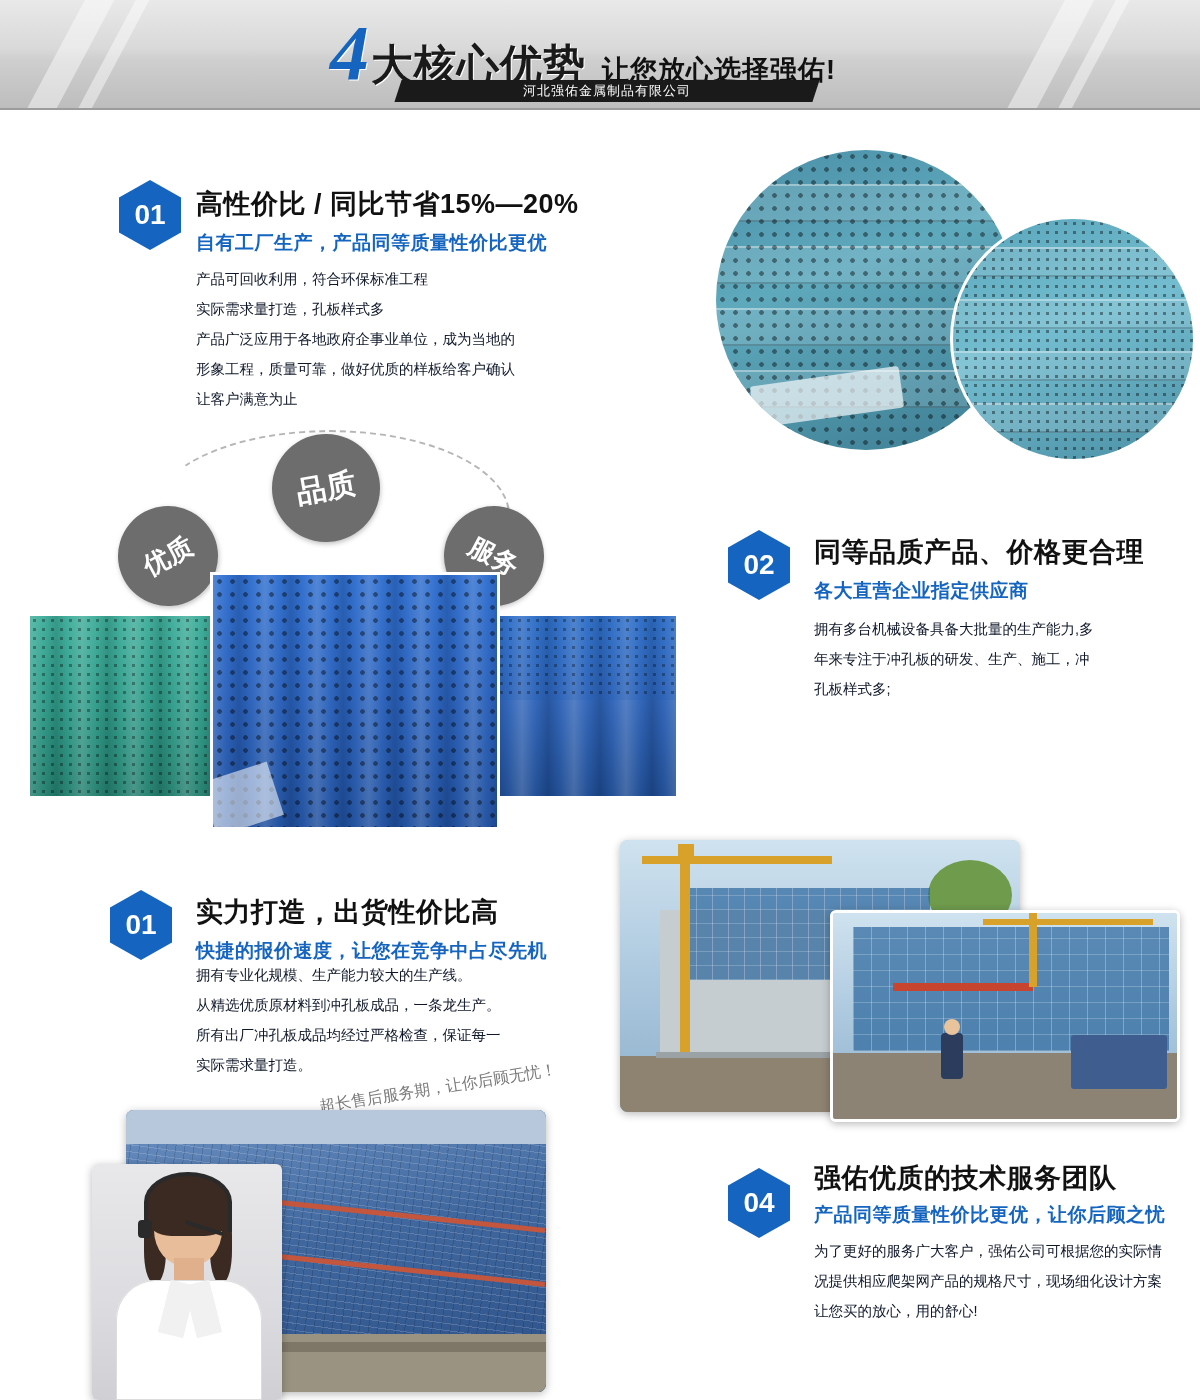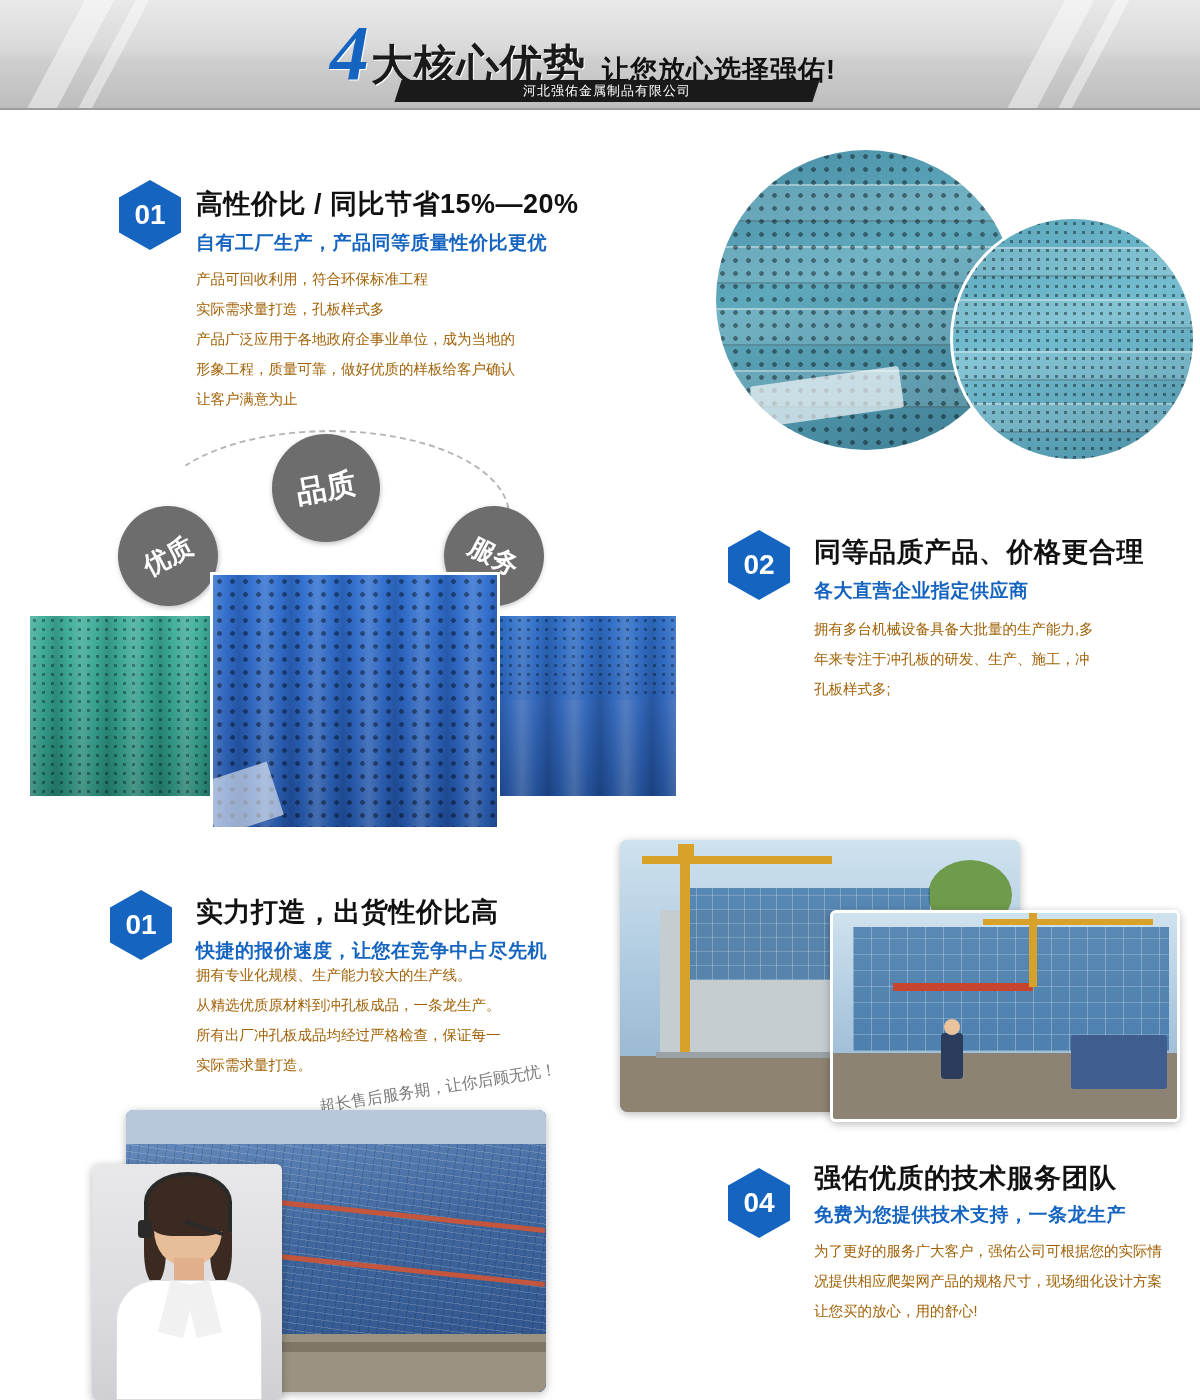--- a/index.html
+++ b/index.html
@@ -114,21 +114,21 @@
     position: absolute;
     font-size: 19px;
     font-weight: bold;
     color: #1565c0;
     letter-spacing: 0.5px;
     white-space: nowrap;
   }
   .body-text {
     position: absolute;
     font-size: 14.5px;
-    color: #a16207;
+    color: #0f172a;
     line-height: 30px;
   }
   .body-text div { white-space: nowrap; }
 
   
   .photo {
     position: absolute;
     overflow: hidden;
     background: #8aa;
   }
@@ -411,18 +411,18 @@
   <div class="op-body"></div>
   <div class="op-collarL"></div>
   <div class="op-collarR"></div>
   <div class="op-headset"></div>
   <div class="op-earpiece"></div>
   <div class="op-mic"></div>
 </div>
 
 <div class="badge" style="left:728px; top:1168px;">04</div>
 <div class="h1line" style="left:814px; top:1160px;">强佑优质的技术服务团队</div>
-<div class="h2line" style="left:814px; top:1202px;">免费为您提供技术支持，一条龙生产</div>
+<div class="h2line" style="left:814px; top:1202px;">产品同等质量性价比更优，让你后顾之忧</div>
 <div class="body-text" style="left:814px; top:1236px;">
   <div>为了更好的服务广大客户，强佑公司可根据您的实际情</div>
   <div>况提供相应爬架网产品的规格尺寸，现场细化设计方案</div>
   <div>让您买的放心，用的舒心!</div>
 </div>
 
 </body></html>

